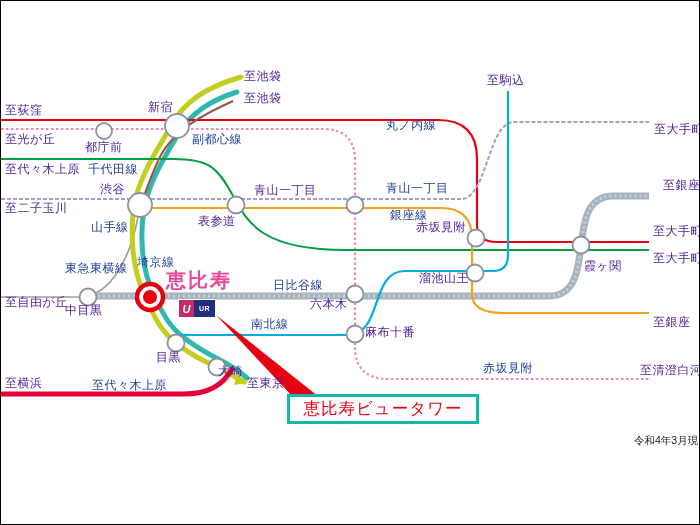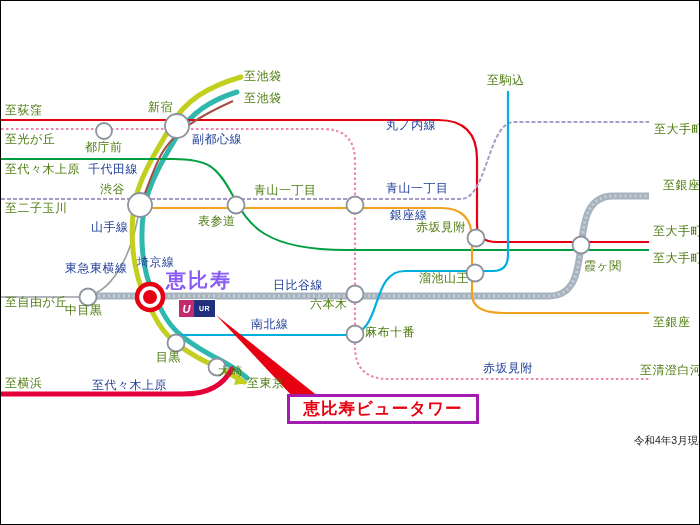--- a/index.html
+++ b/index.html
@@ -3,33 +3,33 @@
 <meta charset="utf-8">
 <style>
   html,body{margin:0;padding:0;background:#fff;}
   .stage{
     position:relative;width:698px;height:523px;background:#ffffff;
     border:1px solid #000;overflow:hidden;
     font-family:"Liberation Sans","DejaVu Sans",sans-serif;
   }
   .stage svg{position:absolute;left:0;top:0;}
   .lbl{
-    position:absolute;font-size:12px;line-height:1.05;color:#4d7c0f;
+    position:absolute;font-size:12px;line-height:1.05;color:#4c1d95;
     white-space:nowrap;letter-spacing:0.5px;
   }
   .blue{color:#21409a;text-align:right;}
   .ebisu-big{
-    position:absolute;font-size:20px;font-weight:bold;color:#8b5cf6;
+    position:absolute;font-size:20px;font-weight:bold;color:#ec4899;
     letter-spacing:2px;white-space:nowrap;
   }
   .date-note{position:absolute;font-size:10.5px;color:#222;white-space:nowrap;}
   .callout-box{
     position:absolute;left:286px;top:393px;width:186px;height:24px;
-    border:3px solid #a21caf;background:#fff;color:#e60012;
-    font-size:16.5px;font-weight:bold;letter-spacing:1px;
+    border:3px solid #14b8a6;background:#fff;color:#e60012;
+    font-size:16.5px;font-weight:normal;letter-spacing:1px;
     display:flex;align-items:center;justify-content:center;white-space:nowrap;
   }
   .ur-badge{
     position:absolute;left:178px;top:299px;width:36px;height:17px;
     display:flex;box-shadow:0 0 0 1px #fff;
   }
   .ur-badge .logo{
     width:15px;background:#c42a6e;color:#fff;font-size:11px;font-weight:bold;
     display:flex;align-items:center;justify-content:center;font-style:italic;
   }

